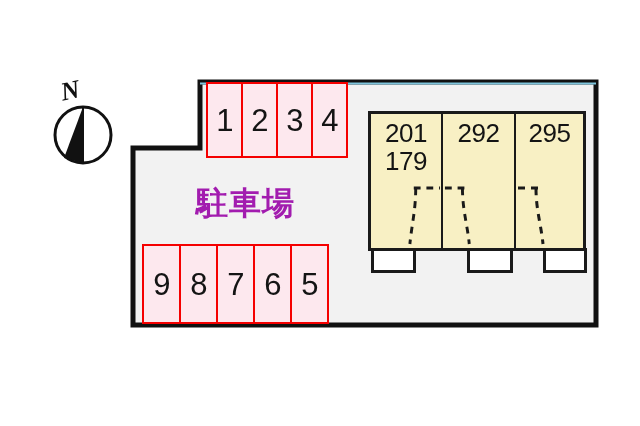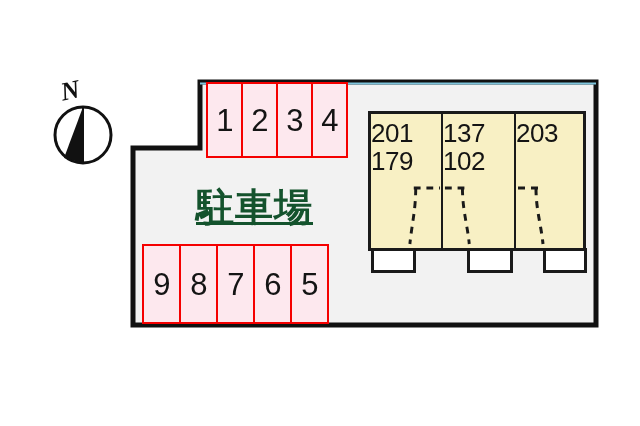--- a/index.html
+++ b/index.html
@@ -88,27 +88,26 @@
     top: 244px;
     height: 80px;
   }
   #stall-row-bottom .stall { width: 39px; height: 80px; margin-right: -2px; }
 
   
   .lot-label {
     position: absolute;
     left: 196px;
     top: 182px;
-    font-size: 38px;
+    font-size: 32px;
     font-weight: bold;
-    color: #14532d;
+    color: #a21caf;
     letter-spacing: 1px;
     font-family: "DejaVu Sans", sans-serif;
     white-space: nowrap;
-    text-decoration: underline;
   }
 
   
   .building {
     position: absolute;
     left: 368px;
     top: 111px;
     width: 218px;
     height: 140px;
     box-sizing: border-box;
@@ -118,20 +117,21 @@
   }
   .bldg-unit {
     position: relative;
     box-sizing: border-box;
     height: 100%;
     border-right: 2px solid #1a1a1a;
     overflow: hidden;
   }
   .bldg-unit:last-child { border-right: none; }
   .unit-num {
+    text-align: center;
     font-size: 26px;
     color: #141414;
     line-height: 1.08;
     font-family: "Liberation Sans", sans-serif;
     letter-spacing: -0.5px;
   }
   .unit-num.upper { margin-top: 5px; }
 
   .stairs {
     position: absolute;
@@ -195,30 +195,29 @@
     <div class="bldg-unit" style="width:72px">
       <div class="unit-num upper">201</div>
       <div class="unit-num">179</div>
       <svg class="stairs" viewBox="0 0 72 66" width="72" height="66" preserveAspectRatio="none">
         <path d="M44 6 L71 6" stroke="#1a1a1a" stroke-width="3" stroke-dasharray="7,6" fill="none"></path>
         <path d="M46 6 C46 28, 42 42, 40 62" stroke="#1a1a1a" stroke-width="3" stroke-dasharray="7,6" fill="none"></path>
       </svg>
     </div>
 
     <div class="bldg-unit" style="width:73px">
-      <div class="unit-num upper">137</div>
-      <div class="unit-num">102</div>
+      <div class="unit-num upper">292</div>
       <svg class="stairs" viewBox="0 0 73 66" width="73" height="66" preserveAspectRatio="none">
         <path d="M2 6 L22 6" stroke="#1a1a1a" stroke-width="3" stroke-dasharray="7,6" fill="none"></path>
         <path d="M20 6 C20 28, 25 42, 27 62" stroke="#1a1a1a" stroke-width="3" stroke-dasharray="7,6" fill="none"></path>
       </svg>
     </div>
 
     <div class="bldg-unit" style="width:67px">
-      <div class="unit-num upper">203</div>
+      <div class="unit-num upper">295</div>
       <svg class="stairs" viewBox="0 0 67 66" width="67" height="66" preserveAspectRatio="none">
         <path d="M2 6 L22 6" stroke="#1a1a1a" stroke-width="3" stroke-dasharray="7,6" fill="none"></path>
         <path d="M20 6 C20 28, 25 42, 27 62" stroke="#1a1a1a" stroke-width="3" stroke-dasharray="7,6" fill="none"></path>
       </svg>
     </div>
 
   </div>
 
   <div class="entrance" id="entrance-1"></div>
   <div class="entrance" id="entrance-2"></div>

